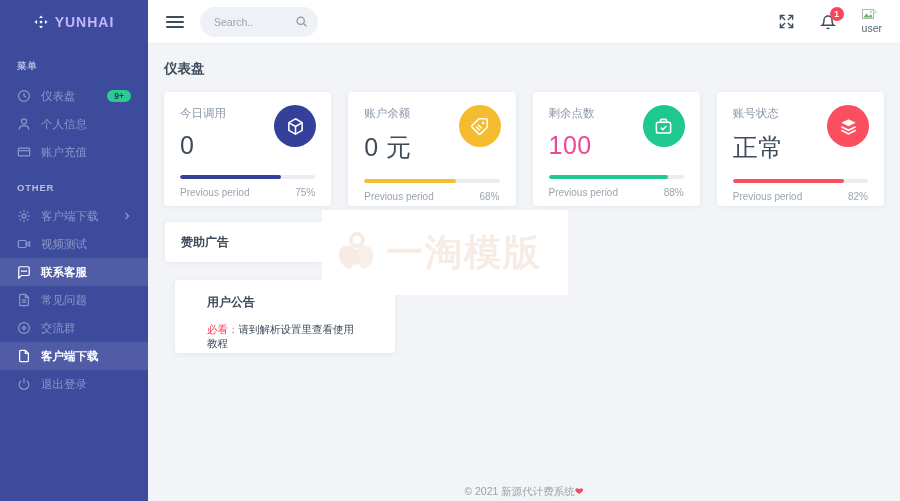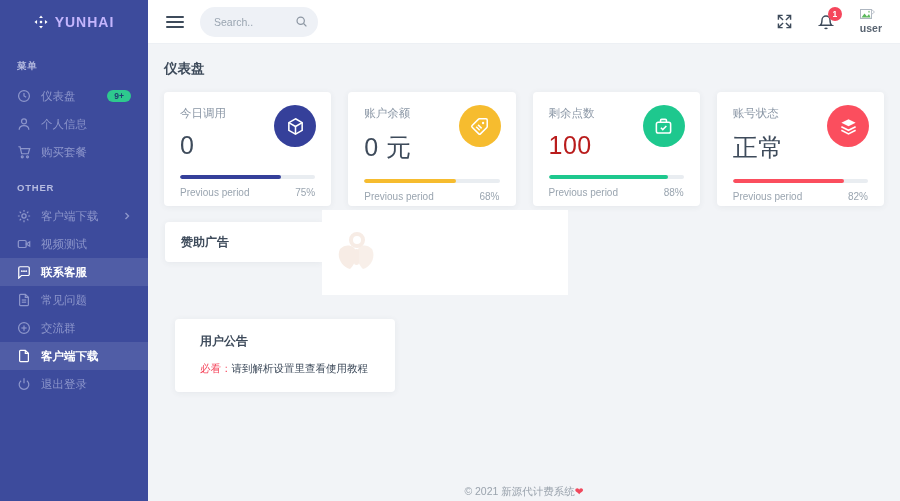--- a/index.html
+++ b/index.html
@@ -23,46 +23,46 @@
   .hamburger { width:18px; display:flex; flex-direction:column; gap:3px; cursor:pointer; }
   .hamburger span { height:2px; background:#3e4b5b; border-radius:1px; }
   .search-pill { margin-left:16px; width:118px; height:30px; background:#eef1f6; border-radius:15px; display:flex; align-items:center; padding:0 10px 0 14px; }
   .search-pill input { border:none; background:transparent; outline:none; width:80px; font-size:10.5px; color:#5a6572; font-family:inherit; }
   .search-pill input::placeholder { color:#9aa5b1; }
   .search-pill svg { margin-left:auto; display:block; }
   .topbar-right { margin-left:auto; display:flex; align-items:center; gap:26px; }
   .icon-btn { position:relative; color:#3e4b5b; cursor:pointer; display:flex; }
   .bell-badge { position:absolute; top:-7px; right:-8px; min-width:14px; height:14px; background:#f5465c; color:#fff; border-radius:50%; font-size:8.5px; display:flex; align-items:center; justify-content:center; font-weight:bold; padding:0 3px; }
   .user-broken { display:flex; flex-direction:column; align-items:flex-start; line-height:1; cursor:pointer; }
-  .user-broken .alt-text { font-size:10.5px; color:#5a6572; margin-top:2px;font-weight:bold; }
+  .user-broken .alt-text { font-size:10.5px; color:#5a6572; margin-top:2px; }
 
   
   .main { position:absolute; left:148px; top:44px; right:0; bottom:0; padding:14px 16px; }
   .page-title { font-size:13.5px; font-weight:bold; color:#3e4b5b; margin:2px 0 14px; }
 
   .cards-row { display:flex; gap:17px; }
   .stat-card { flex:1; background:#fff; border-radius:4px; box-shadow:0 1px 6px rgba(62,75,91,.07); padding:14px 16px 12px; position:relative; height:114px; }
   .stat-label { font-size:11.5px; color:#8a96a5; }
   .icon-circle { position:absolute; top:13px; right:15px; width:42px; height:42px; border-radius:50%; display:flex; align-items:center; justify-content:center; color:#fff; }
   .bg-blue { background:#35409a; }  .bg-yellow { background:#f6bc2f; }
   .bg-green { background:#1ec88e; } .bg-red { background:#fb4e5e; }
   .stat-value { font-size:25px; color:#3e4b5b; margin-top:10px; font-weight:500; letter-spacing:.5px; }
-  .stat-value.red { color:#b91c1c; }
+  .stat-value.red { color:#ec4899; }
   .progress-track { margin-top:15px; height:4px; background:#e9edf1; border-radius:2px; overflow:hidden; }
   .progress-fill { display:block; height:100%; border-radius:2px; }
   .fill-blue { background:#35409a; } .fill-yellow { background:#f6bc2f; }
   .fill-green { background:#1ec88e; } .fill-red { background:#fb4e5e; }
   .stat-meta { display:flex; justify-content:space-between; margin-top:8px; font-size:10px; color:#9aa5b0; }
 
   .sponsor-card { position:absolute; left:17px; top:178px; width:157px; height:40px; background:#fff; border-radius:4px 0 0 4px; box-shadow:0 1px 6px rgba(62,75,91,.07); display:flex; align-items:center; padding:0 16px; font-size:12px; font-weight:bold; color:#3e4b5b; z-index:1; }
 
   .watermark-block { position:absolute; left:174px; top:166px; width:246px; height:85px; background:#fff; z-index:2; display:flex; align-items:center; padding-left:8px; overflow:hidden; }
   .watermark-text { font-size:37px; font-weight:bold; color:#f7ece5; letter-spacing:2px; white-space:nowrap; margin-left:4px; }
 
-  .announce-card { position:absolute; left:27px; top:236px; width:220px; height:73px; background:#fff; border-radius:4px; box-shadow:0 1px 6px rgba(62,75,91,.07); padding:14px 25px; z-index:1;margin-top:39px; }
+  .announce-card { position:absolute; left:27px; top:236px; width:220px; height:73px; background:#fff; border-radius:4px; box-shadow:0 1px 6px rgba(62,75,91,.07); padding:14px 32px; z-index:1; }
   .announce-title { font-size:12px; font-weight:bold; color:#3e4b5b; }
   .announce-body { margin-top:12px; font-size:10.5px; color:#3e4b5b; }
   .announce-body .hl { color:#f5465c; }
 
   .footer { position:absolute; left:0; right:0; bottom:2px; text-align:center; font-size:10.5px; color:#9aa3ad; }
   .footer .heart { color:#f0485c; }
 </style>
 </head>
 <body>
 
@@ -97,26 +97,25 @@
         <svg width="14" height="14" viewBox="0 0 16 16" fill="none" stroke="currentColor" stroke-width="1.4">
           <circle cx="8" cy="5" r="2.8"></circle>
           <path d="M2.5 14.5c0-3 2.4-4.7 5.5-4.7s5.5 1.7 5.5 4.7"></path>
         </svg>
       </span>
     <span class="nav-label">个人信息</span>
   </div>
   <div class="nav-item">
     <span>
         <svg width="14" height="14" viewBox="0 0 16 16" fill="none" stroke="currentColor" stroke-width="1.4">
-          <circle cx="6" cy="13.5" r="1.1"></circle>
-          <circle cx="12" cy="13.5" r="1.1"></circle>
-          <path d="M1.5 2h2l1.8 8h7.5l1.7-5.8H4"></path>
-        </svg>
-      </span>
-    <span class="nav-label">购买套餐</span>
+          <rect x="1.5" y="3.5" width="13" height="9" rx="1.5"></rect>
+          <line x1="1.5" y1="6.5" x2="14.5" y2="6.5"></line>
+        </svg>
+      </span>
+    <span class="nav-label">账户充值</span>
   </div>
 
   <div class="section-label">OTHER</div>
 
   <div class="nav-item">
     <span>
         <svg width="14" height="14" viewBox="0 0 16 16" fill="none" stroke="currentColor" stroke-width="1.4">
           <circle cx="8" cy="8" r="2.4"></circle>
           <path d="M8 1v2.2M8 12.8V15M1 8h2.2M12.8 8H15M3 3l1.6 1.6M11.4 11.4L13 13M13 3l-1.6 1.6M4.6 11.4L3 13"></path>
         </svg>
@@ -321,20 +320,21 @@
     <span>赞助广告</span>
   </div>
 
   <div class="watermark-block">
     <svg width="52" height="52" viewBox="0 0 52 52" fill="#f7ece5">
         <circle cx="27" cy="13" r="6" fill="none" stroke="#f7ece5" stroke-width="4"></circle>
         <path d="M10 22c6-6 14-4 16 2 2 6-2 14-6 18-8-2-14-12-10-20z"></path>
         <path d="M42 22c-6-6-13-4-15 2-2 6 2 14 6 18 8-2 13-12 9-20z" opacity=".85"></path>
         <rect x="24" y="22" width="5" height="16" rx="2.5"></rect>
       </svg>
+    <span class="watermark-text">一淘模版</span>
   </div>
 
   <div class="announce-card">
     <div class="announce-title">用户公告</div>
     <div class="announce-body">
       <span class="hl">必看：</span><span>请到解析设置里查看使用教程</span>
     </div>
   </div>
 
   <div class="footer">

